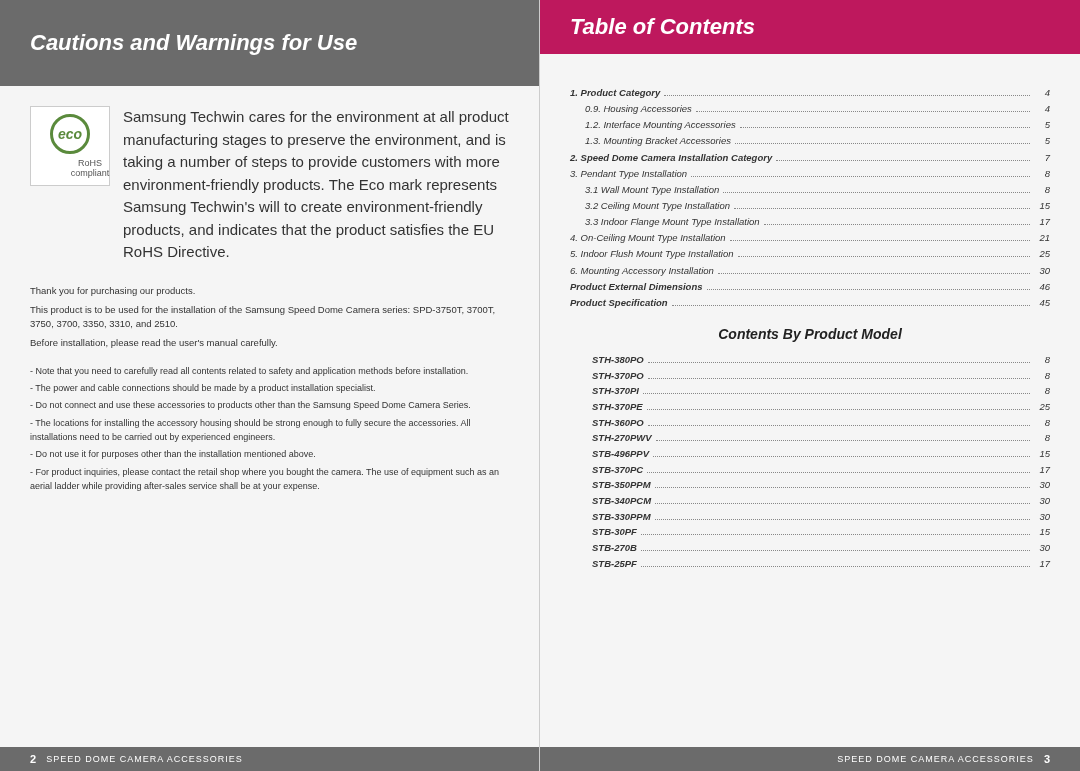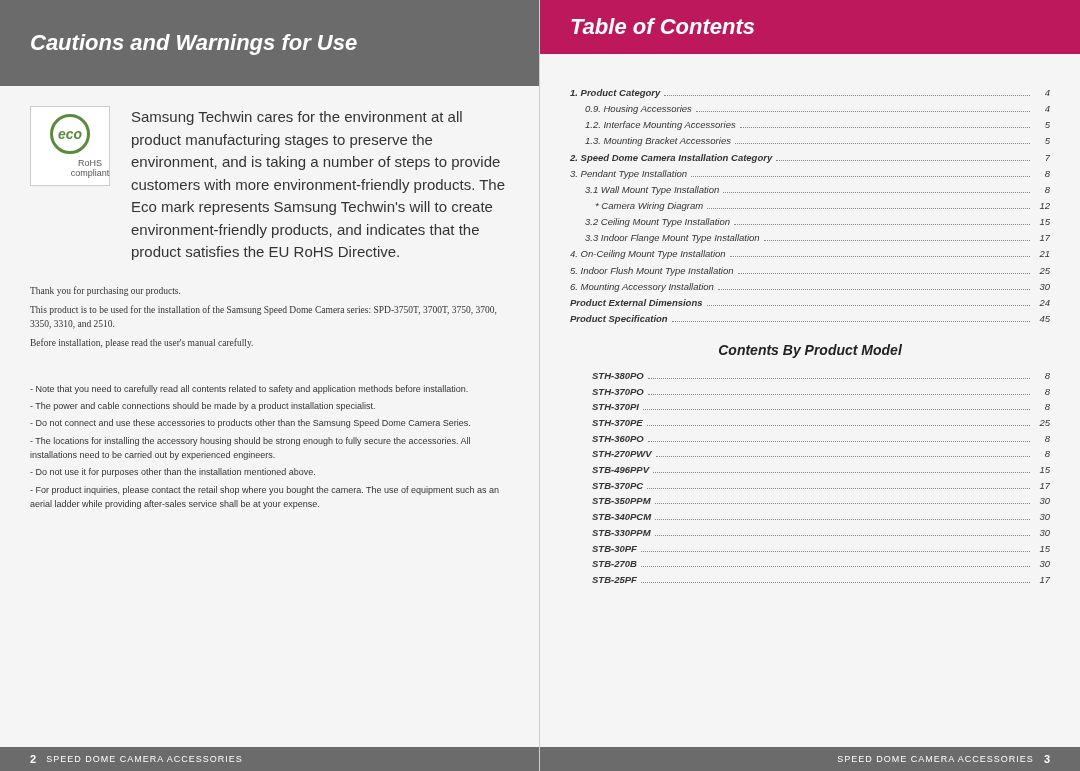--- a/index.html
+++ b/index.html
@@ -50,21 +50,21 @@
     .eco-logo {
       width: 80px;
       min-width: 80px;
       height: 80px;
       border: 1px solid #ccc;
       background: white;
       display: flex;
       flex-direction: column;
       align-items: center;
       justify-content: center;
-      margin-right: 21px;
+      margin-right: 13px;
       font-size: 11px;
       color: #444;
     }
 
     .eco-circle {
       width: 40px;
       height: 40px;
       border: 3px solid #5a8a3c;
       border-radius: 50%;
       display: flex;
@@ -84,22 +84,21 @@
       padding-left: 40px;
     }
 
     .eco-description {
       font-size: 15px;
       line-height: 1.5;
       color: #333;
     }
 
     .thank-you-section {
-      margin-bottom: 31px;
-      font-family: Liberation Serif, serif;
+      margin-bottom: 13px;
     }
 
     .thank-you-section p {
       font-size: 9.5px;
       line-height: 1.5;
       color: #333;
       margin-bottom: 5px;
     }
 
     .notes-section {
@@ -346,25 +345,20 @@
       <span class="toc-label  ">3. Pendant Type Installation</span>
       <span class="toc-dots"></span>
       <span class="toc-page">8</span>
     </li>
           <li class="toc-item">
       <span class="toc-label toc-indent1 ">3.1 Wall Mount Type Installation</span>
       <span class="toc-dots"></span>
       <span class="toc-page">8</span>
     </li>
           <li class="toc-item">
-      <span class="toc-label toc-indent2 ">* Camera Wiring Diagram</span>
-      <span class="toc-dots"></span>
-      <span class="toc-page">12</span>
-    </li>
-          <li class="toc-item">
       <span class="toc-label toc-indent1 ">3.2 Ceiling Mount Type Installation</span>
       <span class="toc-dots"></span>
       <span class="toc-page">15</span>
     </li>
           <li class="toc-item">
       <span class="toc-label toc-indent1 ">3.3 Indoor Flange Mount Type Installation</span>
       <span class="toc-dots"></span>
       <span class="toc-page">17</span>
     </li>
           <li class="toc-item">
@@ -378,21 +372,21 @@
       <span class="toc-page">25</span>
     </li>
           <li class="toc-item">
       <span class="toc-label  ">6. Mounting Accessory Installation</span>
       <span class="toc-dots"></span>
       <span class="toc-page">30</span>
     </li>
           <li class="toc-item">
       <span class="toc-label  toc-bold">Product External Dimensions</span>
       <span class="toc-dots"></span>
-      <span class="toc-page">24</span>
+      <span class="toc-page">46</span>
     </li>
           <li class="toc-item">
       <span class="toc-label  toc-bold">Product Specification</span>
       <span class="toc-dots"></span>
       <span class="toc-page">45</span>
     </li>
         </ul>
 
       <div class="contents-by-model">
         <div class="cbm-title">Contents By Product Model</div>

